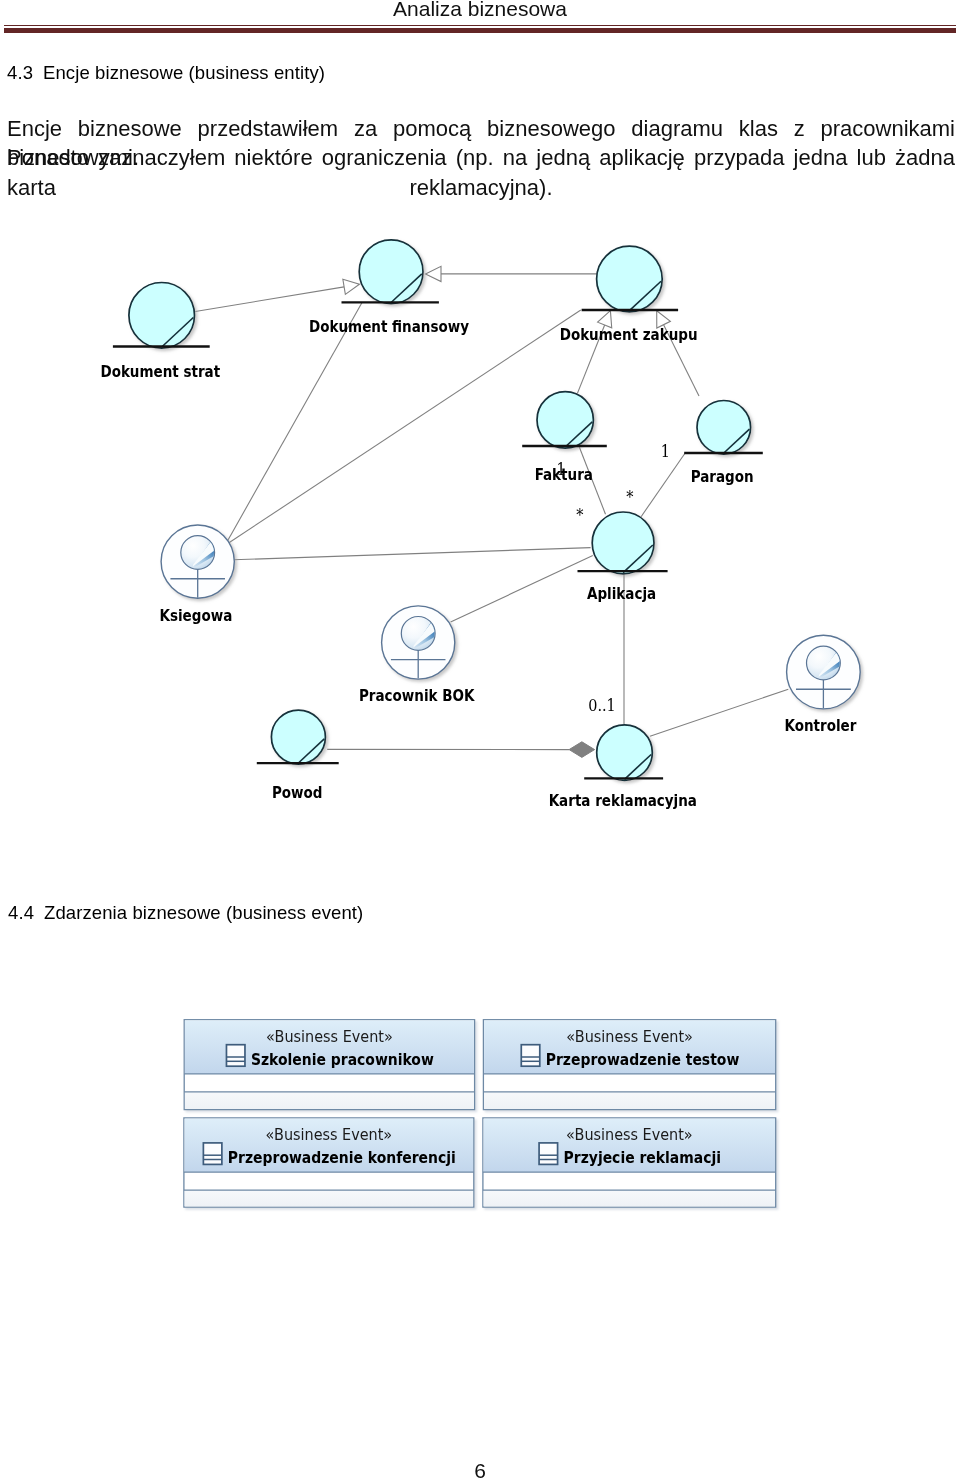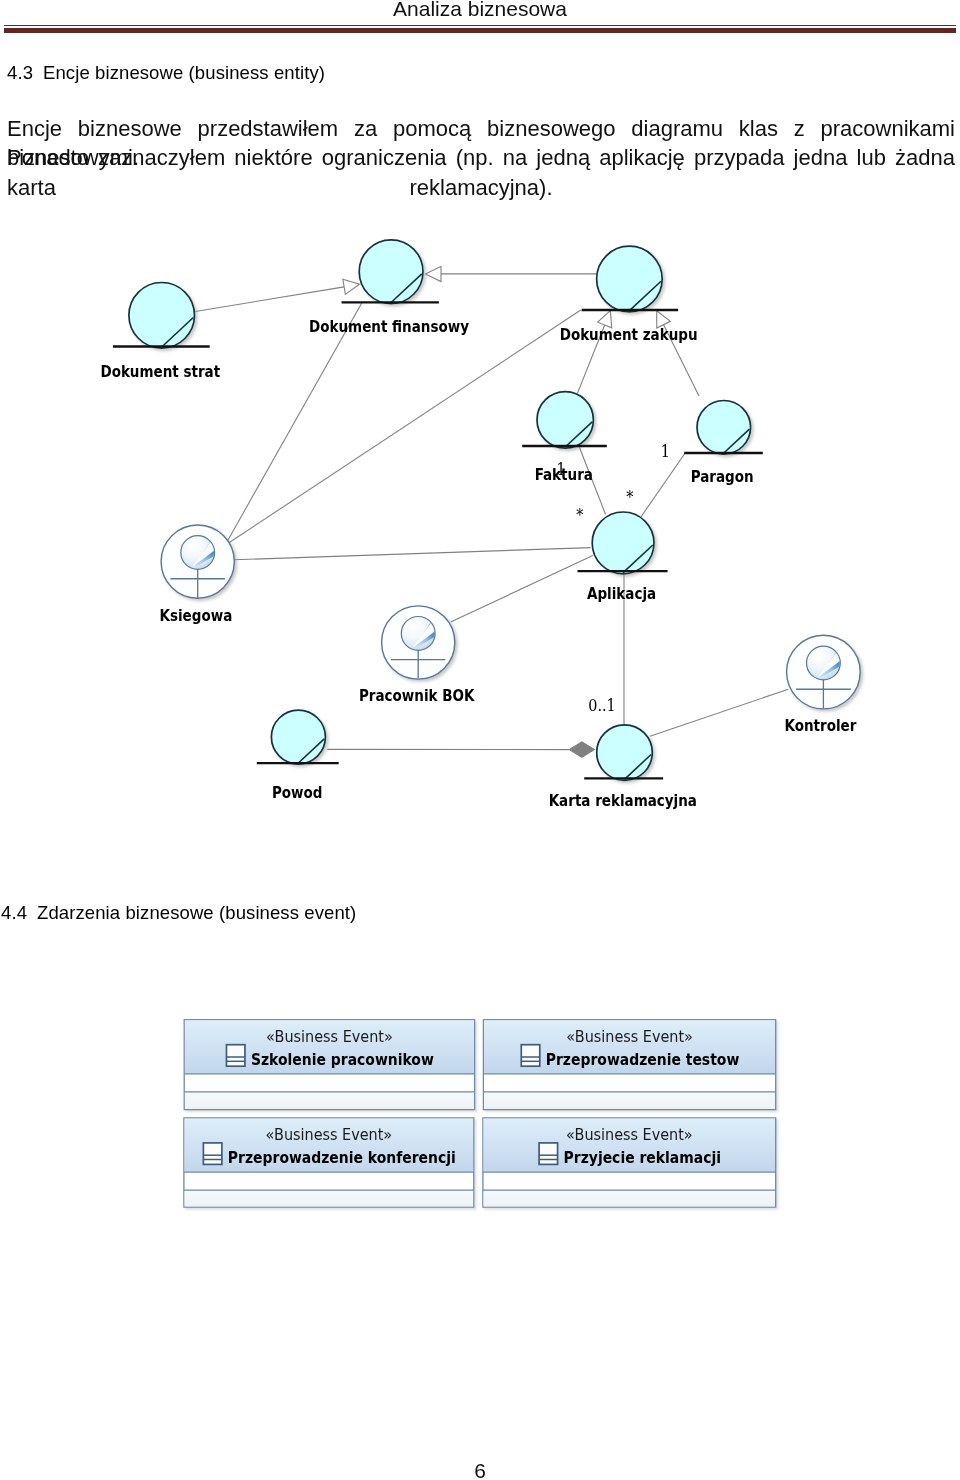--- a/index.html
+++ b/index.html
@@ -11,21 +11,21 @@
   #doc-header{position:absolute;left:0;top:0;width:960px;height:36px;}
   #header-title{position:absolute;left:0;top:-3px;width:960px;text-align:center;
       font-size:21px;line-height:24px;color:#111;letter-spacing:0px;}
   #header-rule-thin{position:absolute;left:4px;top:25px;width:952px;height:1px;background:#632626;}
   #header-rule-thick{position:absolute;left:4px;top:28px;width:952px;height:5px;background:#632626;}
 
   
   .h2{position:absolute;font-size:18.5px;font-weight:normal;color:#000;white-space:pre;letter-spacing:0.1px;}
   .hgap{display:inline-block;width:10px;}
   #sec43{left:7px;top:62px;}
-  #sec44{left:1px;top:902px;}
+  #sec44{left:8px;top:902px;}
 
   #para{position:absolute;left:7px;top:114px;width:948px;font-size:22px;line-height:29.4px;color:#111;}
   .pline{width:948px;height:29.4px;line-height:29.4px;text-align:justify;}
   .pline::after{content:"";display:inline-block;width:100%;}
   .pline.last{text-align:center;}
   .pline.last::after{display:none;}
 
   #page-number{position:absolute;left:0;top:1460px;width:960px;text-align:center;font-size:21px;
                line-height:21px;color:#111;}
 

